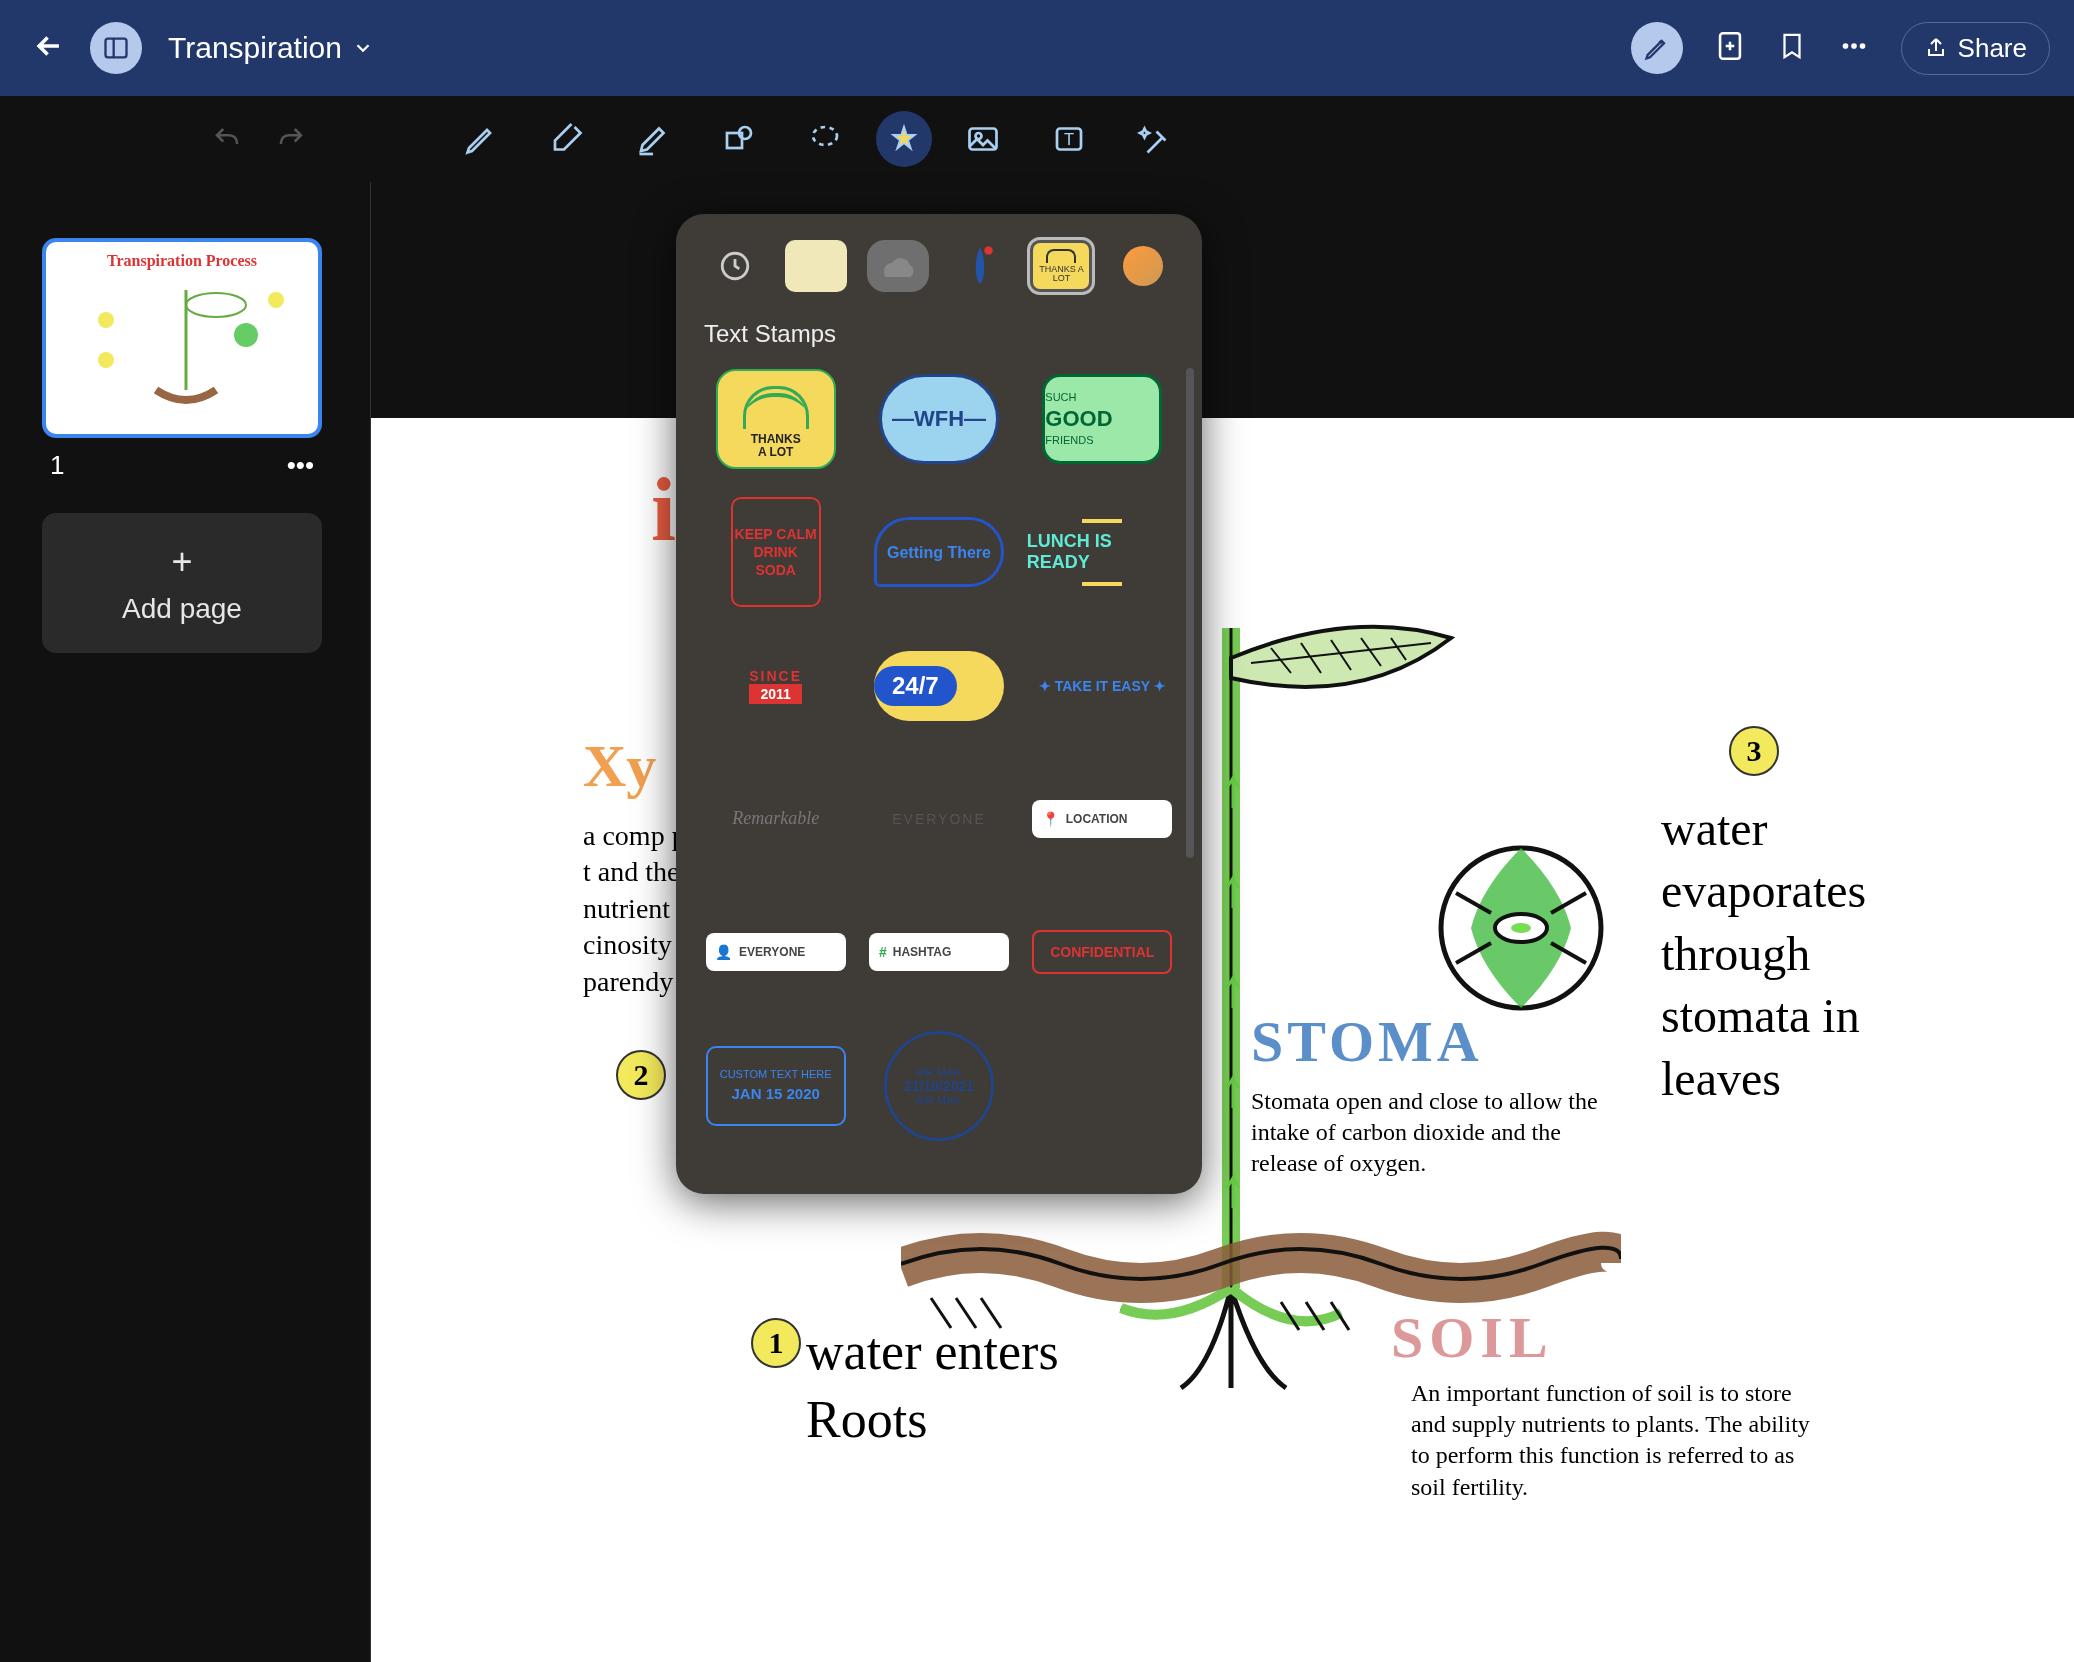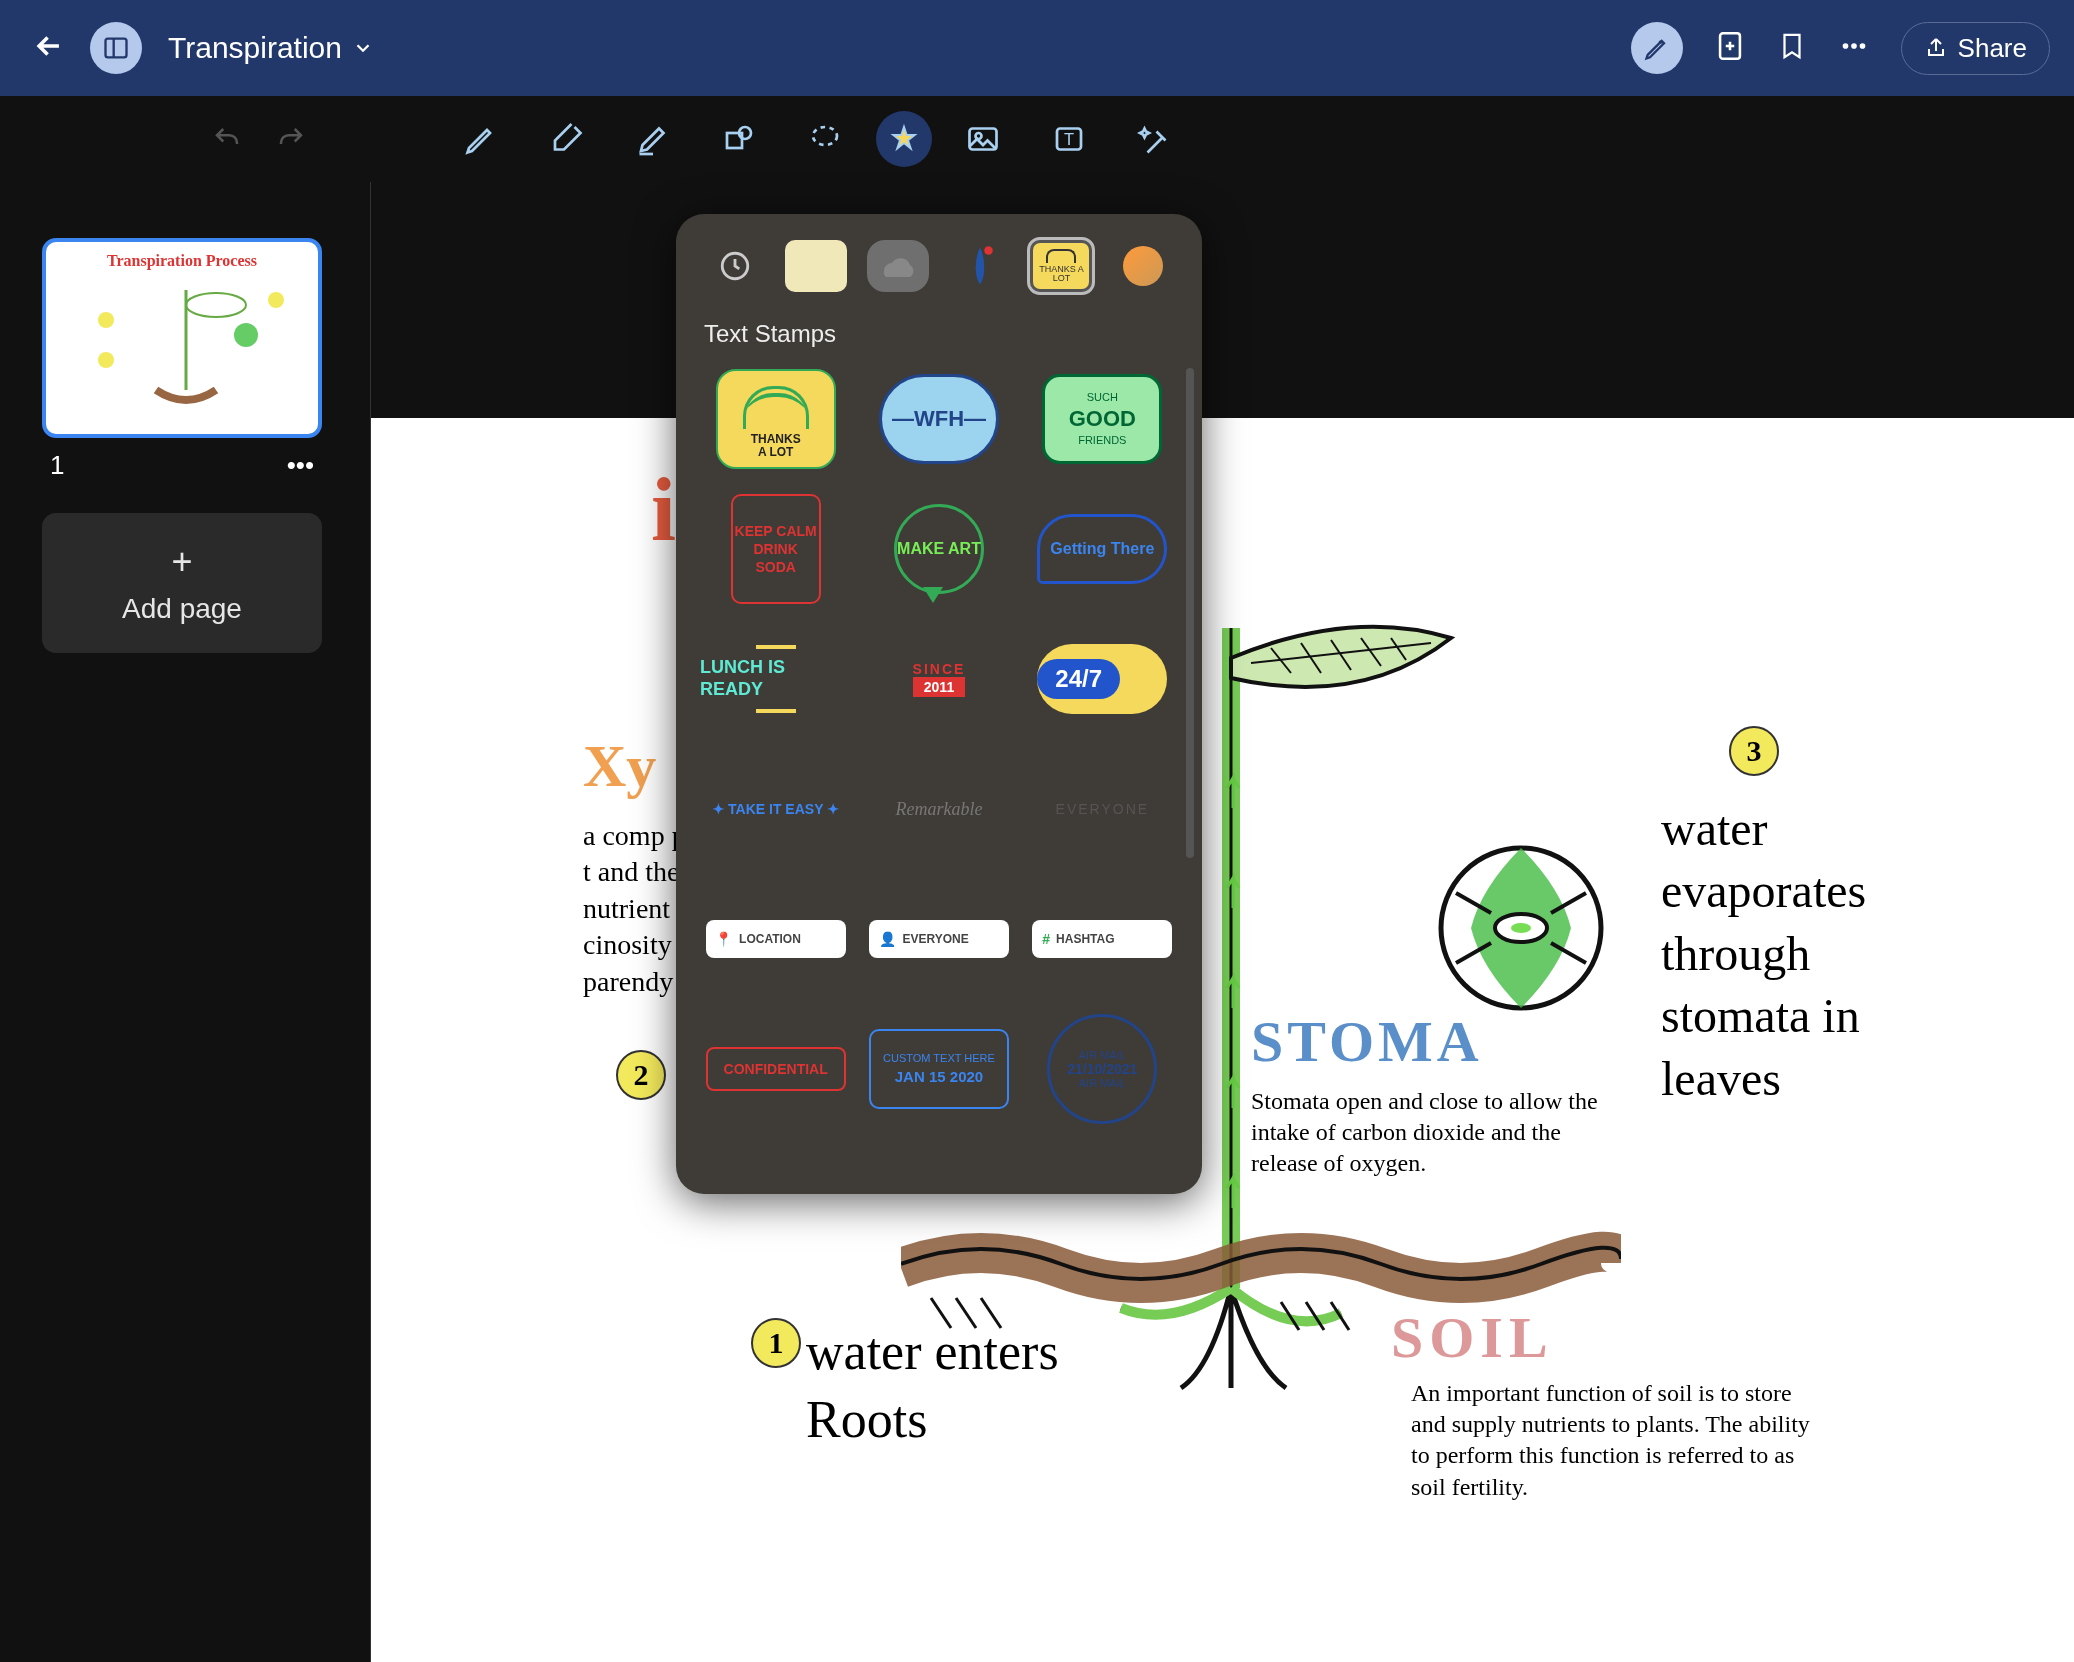--- a/index.html
+++ b/index.html
@@ -65,21 +65,21 @@
 .pop-tab.pen { color: #ccc; }
 .pop-tab.textstamps { background: #f5d95c; border: 3px solid #555; font-size: 9px; text-align: center; line-height: 1; display: flex; flex-direction: column; justify-content: center; color: #333; }
 .pop-tab.textstamps.sel { outline: 3px solid #bbb; }
 .pop-tab.planet { background: linear-gradient(135deg,#ff9a3c,#c95); border-radius: 50%; width: 40px; height: 40px; }
 .popover-section-title { color: #eee; font-size: 24px; padding: 10px 28px 16px; }
 .stickers-grid { display: grid; grid-template-columns: repeat(3,1fr); gap: 20px 12px; padding: 0 24px 20px; overflow-y: auto; height: 800px; }
 .sticker { height: 110px; display: flex; align-items: center; justify-content: center; cursor: pointer; }
 .st-thanks { width: 120px; height: 100px; background: #f5d95c; border: 2px solid #3a5; border-radius: 20px; display: flex; flex-direction: column; align-items: center; justify-content: flex-end; font-size: 12px; padding-bottom: 8px; line-height: 1.1; color: #222; }
 .st-thanks::before { content: ""; width: 60px; height: 40px; border: 3px solid #3a5; border-radius: 30px 30px 0 0; border-bottom: none; margin-bottom: 4px; box-shadow: inset 0 8px 0 -4px #f5d95c, inset 0 16px 0 -8px #3a5; }
 .st-wfh { width: 120px; height: 90px; background: #9cd3ee; border: 3px solid #224488; border-radius: 50px; display: flex; align-items: center; justify-content: center; font-weight: bold; font-size: 22px; color: #224488; }
-.st-good { width: 120px; height: 90px; background: #9ce8a8; border: 3px solid #063; border-radius: 18px; display: flex; flex-direction: column; align-items: center; justify-content: center; font-size: 11px; color: #063; line-height: 1.3; }
+.st-good { width: 120px; height: 90px; background: #9ce8a8; border: 3px solid #063; border-radius: 18px; display: flex; flex-direction: column; justify-content: center; font-size: 11px; color: #063; line-height: 1.3; }
 .st-good b { font-size: 22px; }
 .st-keep { width: 90px; height: 110px; border: 2px solid #d33; border-radius: 10px; display: flex; align-items: center; justify-content: center; text-align: center; color: #d33; font-size: 14px; font-weight: bold; line-height: 1.3; }
 .st-make { width: 90px; height: 90px; border: 3px solid #3a5; border-radius: 50%; display: flex; align-items: center; justify-content: center; text-align: center; color: #7e5; font-size: 16px; font-weight: bold; line-height: 1.1; position: relative; }
 .st-make::after { content: ""; position: absolute; bottom: -12px; left: 26px; width: 0; height: 0; border-left: 10px solid transparent; border-right: 10px solid transparent; border-top: 16px solid #3a5; }
 .st-getting { width: 130px; height: 70px; border: 3px solid #2255cc; border-radius: 36px 36px 36px 6px; display: flex; align-items: center; justify-content: center; text-align: center; color: #3a85f0; font-size: 16px; font-weight: bold; line-height: 1.1; }
 .st-lunch { color: #5eead4; font-weight: bold; font-size: 18px; line-height: 1.2; }
 .st-since { color: #fff; font-size: 14px; text-align: center; }
 .st-since .y { background: #d33; padding: 2px 10px; font-weight: bold; }
 .st-247 { width: 130px; height: 70px; background: #f5d95c; border-radius: 40px; display: flex; align-items: center; justify-content: flex-start; }
 .st-247 .inner { background: #2255cc; color: #fff; font-size: 24px; font-weight: bold; padding: 6px 18px; border-radius: 28px; }
@@ -351,23 +351,20 @@
         <div class="st-good">
           <span>SUCH</span>
           <b>GOOD</b>
           <span>FRIENDS</span>
         </div>
       </div>
     <div class="sticker">
         <div class="st-keep">KEEP CALM DRINK SODA</div>
       </div>
     <div class="sticker">
-        <div class="st-make">MAKE ART</div>
-      </div>
-    <div class="sticker">
         <div class="st-getting">Getting There</div>
       </div>
     <div class="sticker">
         <div class="st-lunch"><div style="width:40px;height:4px;background:#f5d95c;margin:0 auto 8px"></div><span>LUNCH IS READY</span><div style="width:40px;height:4px;background:#f5d95c;margin:8px auto 0"></div></div>
       </div>
     <div class="sticker">
         <div class="st-since">
           <div style="color:#d33;font-weight:bold;letter-spacing:2px">SINCE</div>
           <div class="y">2011</div>
         </div>

